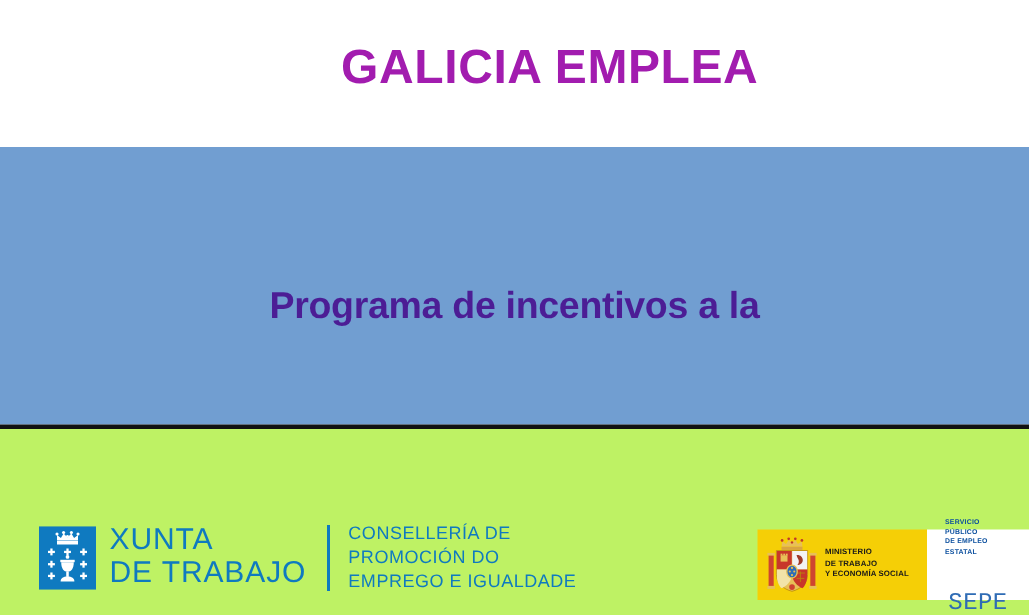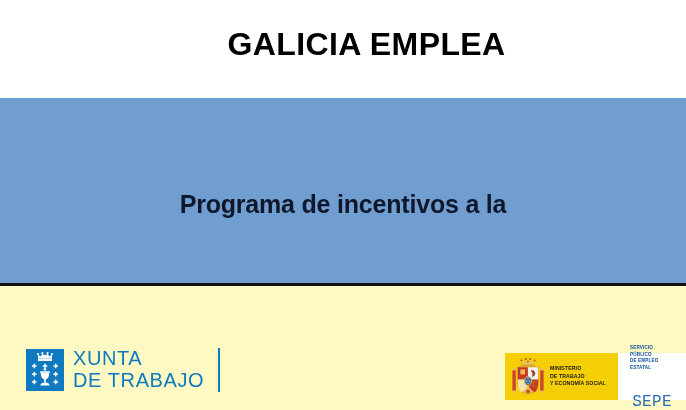--- a/index.html
+++ b/index.html
@@ -25,21 +25,21 @@
     height: 98px;
     background: #ffffff;
     display: flex;
     align-items: center;
     justify-content: center;
   }
   .main-title {
     font-family: "Liberation Sans", sans-serif;
     font-size: 32px;
     font-weight: bold;
-    color: #000000;
+    color: #a21caf;
     letter-spacing: 0.4px;
     line-height: 1;
     margin-top: -10px;
     margin-left: 47px;
   }
 
   
   .subtitle-band {
     position: absolute;
     left: 0;
@@ -47,21 +47,21 @@
     width: 686px;
     height: 185px;
     background: #719ed1;
     display: flex;
     flex-direction: column;
     align-items: center;
     justify-content: center;
   }
   .subtitle-inner {
     text-align: center;
-    color: #0f172a;
+    color: #4c1d95;
     font-family: "Liberation Sans", sans-serif;
     font-weight: bold;
     font-size: 25px;
     line-height: 1.32;
     letter-spacing: -0.2px;
     padding-top: 28px;
   }
   .subtitle-line { display: block; white-space: nowrap; }
 
   
@@ -74,21 +74,21 @@
     background: #111111;
   }
 
   
   .footer-area {
     position: absolute;
     left: 0;
     top: 286px;
     width: 686px;
     height: 124px;
-    background: #fef9c3;
+    background: #bef264;
   }
 
   
   .xunta-lockup {
     position: absolute;
     left: 26px;
     top: 62px;
     display: flex;
     align-items: center;
   }
@@ -271,20 +271,25 @@
       </svg>
     </div>
 
     <div class="xunta-words">
       <span>XUNTA</span>
       <span>DE TRABAJO</span>
     </div>
 
     <div class="lockup-sep"></div>
 
+    <div class="conselleria-words">
+      <span>CONSELLERÍA DE</span>
+      <span>PROMOCIÓN DO</span>
+      <span>EMPREGO E IGUALDADE</span>
+    </div>
   </div>
 
   <div class="gov-lockup">
 
     <div class="ministry-block">
       <div class="coat-wrap">
         <svg width="34" height="40" viewBox="0 0 34 40" aria-hidden="true">
 
           <g>
             <rect x="10" y="7.4" width="14" height="2.2" fill="#d9a441"></rect>

